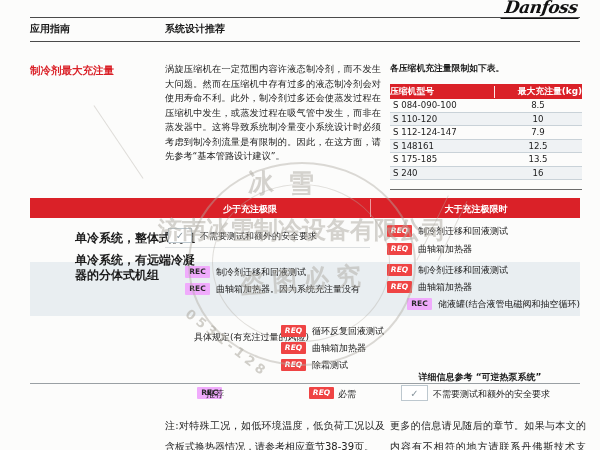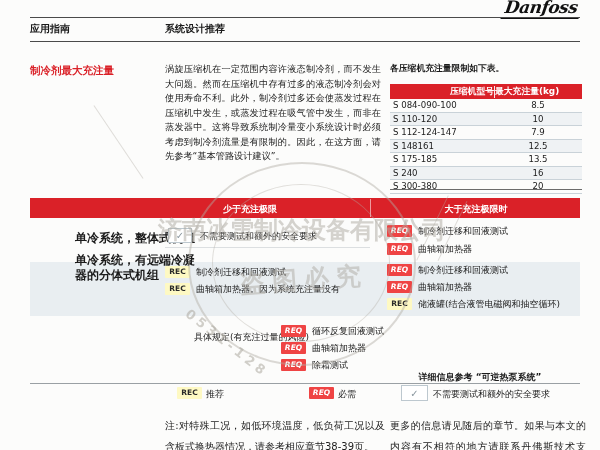--- a/index.html
+++ b/index.html
@@ -28,22 +28,22 @@
     position:absolute; left:165px; top:62px; width:216px;
     font-size:9.2px; line-height:14.5px; text-align:justify;
   }
   .table-intro { position:absolute; left:390px; top:63px; font-size:8.8px; font-weight:bold; }
 
   .ctable { position:absolute; left:390px; top:84px; width:192px; font-size:8.6px; }
   .ctable-header {
     display:flex; background:#DA2128; color:#fff; font-weight:bold;
     height:15px; align-items:center; font-size:8.8px;
   }
-  .ctable-header .c1 { width:104px; text-align:right; border-right:1px solid rgba(255,255,255,.9); }
-  .ctable-header .c2 { flex:1; text-align:left; }
+  .ctable-header .c1 { width:104px; text-align:left; border-right:1px solid rgba(255,255,255,.9); }
+  .ctable-header .c2 { flex:1; text-align:right; }
   .crow { display:flex; height:12.5px; align-items:center; border-bottom:1px solid #c9d2d8; }
   .crow.alt { background:#eff2f4;justify-content:flex-end; }
   .crow .c1 { width:104px; padding-left:3px; box-sizing:border-box; }
   .crow .c2 { flex:1; text-align:center; }
   .ctable-bottom { position:absolute; left:390px; top:189px; width:192px; border-top:1px solid #6b6b6b; }
 
   .band { position:absolute; left:30px; top:198px; width:550px; height:20px; background:#DA2128; }
   .band-divider { position:absolute; left:370px; top:199px; height:18px; border-left:1px solid rgba(255,255,255,.55); }
   .band-label { position:absolute; color:#fff; font-weight:bold; font-size:9px; top:203px; text-align:center; }
   .band-less { left:140px; width:220px; }
@@ -52,21 +52,21 @@
   .row-band2 { position:absolute; left:30px; top:262px; width:550px; height:54px; background:#e9eef1; }
 
   .mx-label { position:absolute; left:30px; font-size:12px; font-weight:bold; line-height:15px;margin-left:45px; }
   .bline { position:absolute; display:flex; align-items:flex-start; gap:6px; font-size:9px; line-height:12px; white-space:nowrap; }
   .badge {
     display:inline-block; min-width:23px; height:12px; line-height:12px;
     text-align:center; font-size:7.5px; font-weight:bold; border-radius:1px;
     flex:0 0 auto; padding:0 1px;
   }
   .req { background:#ef4444; color:#fff;font-style:italic; }
-  .rec { background:#fef9c3; color:#2a2a2a; }
+  .rec { background:#f0abfc; color:#2a2a2a;margin-left:20px; }
   .cont-line { position:absolute; font-size:9px; white-space:nowrap; }
 
   .checkbox {
     position:absolute; background:#fff; border:1px solid #bdc8cf;
     display:flex; align-items:center; justify-content:center;
     color:#8a979f; font-size:10px;
   }
   .faint-cell-rule { position:absolute; left:165px; top:247px; width:205px; border-top:1px solid rgba(160,170,178,.35); }
 
   .detail-note { position:absolute; left:380px; top:371px; width:200px; text-align:center; font-size:9px; font-weight:bold; }
@@ -126,24 +126,20 @@
         <div class="c2">12.5</div>
       </div>
     <div class="crow">
         <div class="c1">S 175-185</div>
         <div class="c2">13.5</div>
       </div>
     <div class="crow alt">
         <div class="c1">S 240</div>
         <div class="c2">16</div>
       </div>
-    <div class="crow">
-        <div class="c1">S 300-380</div>
-        <div class="c2">20</div>
-      </div>
   </div>
   <div class="ctable-bottom"></div>
 
   <div class="band"></div>
   <div class="band-divider"></div>
   <div class="band-label band-less">少于充注极限</div>
   <div class="band-label band-more">大于充注极限时</div>
 
   <div class="mx-label" style="top:231px; width:132px;">单冷系统，整体式机组</div>
   <div class="checkbox" style="left:168px; top:228px; width:22px; height:13px;">✓</div>
@@ -202,20 +198,21 @@
   <span class="badge req abs" style="left:309px; top:387px;">REQ</span>
   <div class="legend-label" style="left:338px;">必需</div>
   <div class="checkbox" style="left:401px; top:385px; width:25px; height:14px;">✓</div>
   <div class="legend-label" style="left:433px;">不需要测试和额外的安全要求</div>
 
   <div class="notes note-left">注:对特殊工况，如低环境温度，低负荷工况以及含板式换热器情况，请参考相应章节38-39页。</div>
   <div class="notes note-right">更多的信息请见随后的章节。如果与本文的内容有不相符的地方请联系丹佛斯技术支持。</div>
 
   <div class="wm wm-ellipse-outer"></div>
   <div class="wm wm-ellipse-inner"></div>
+  <div class="wm wm-stamp-chars">冰雪</div>
   <div class="wm wm-company">济南冰雪制冷设备有限公司</div>
   <div class="wm wm-slogan">盗图必究</div>
   <div class="wm wm-phone">0531-128</div>
   <div class="wm wm-stroke wm-s1"></div>
   <div class="wm wm-stroke wm-s2"></div>
   <div class="wm wm-stroke wm-s3"></div>
 
 </div>
 
 </body></html>

